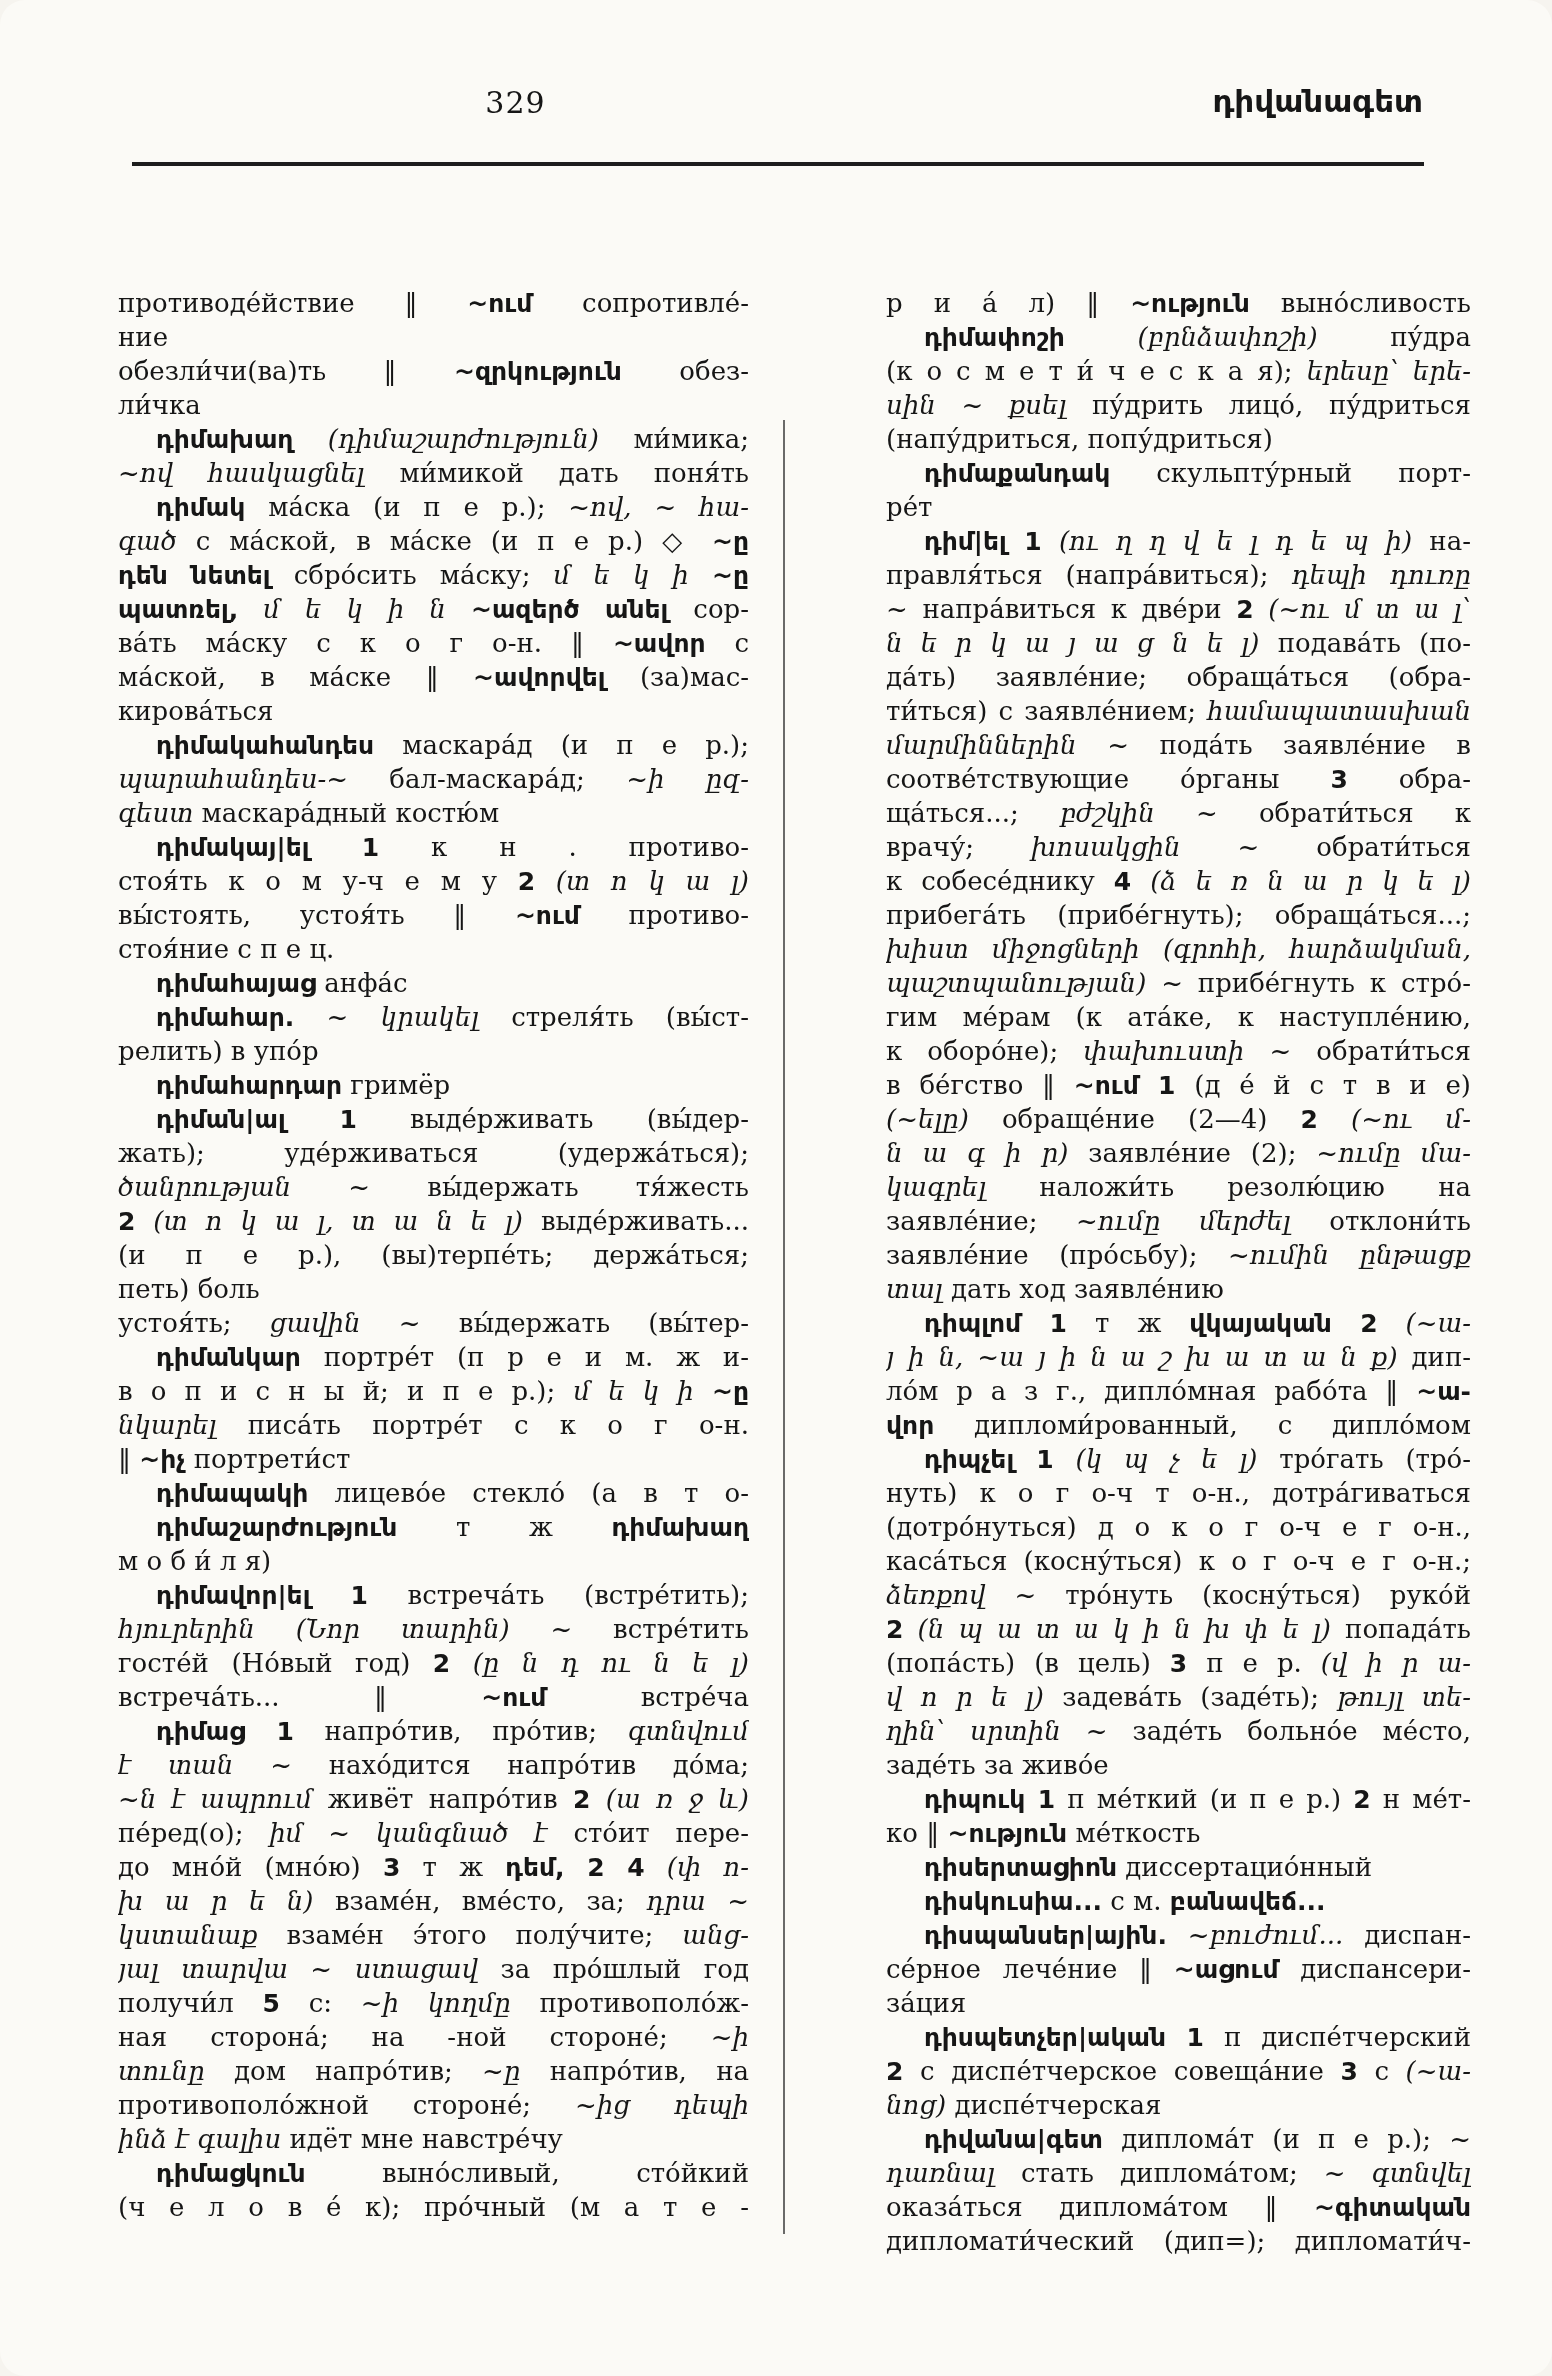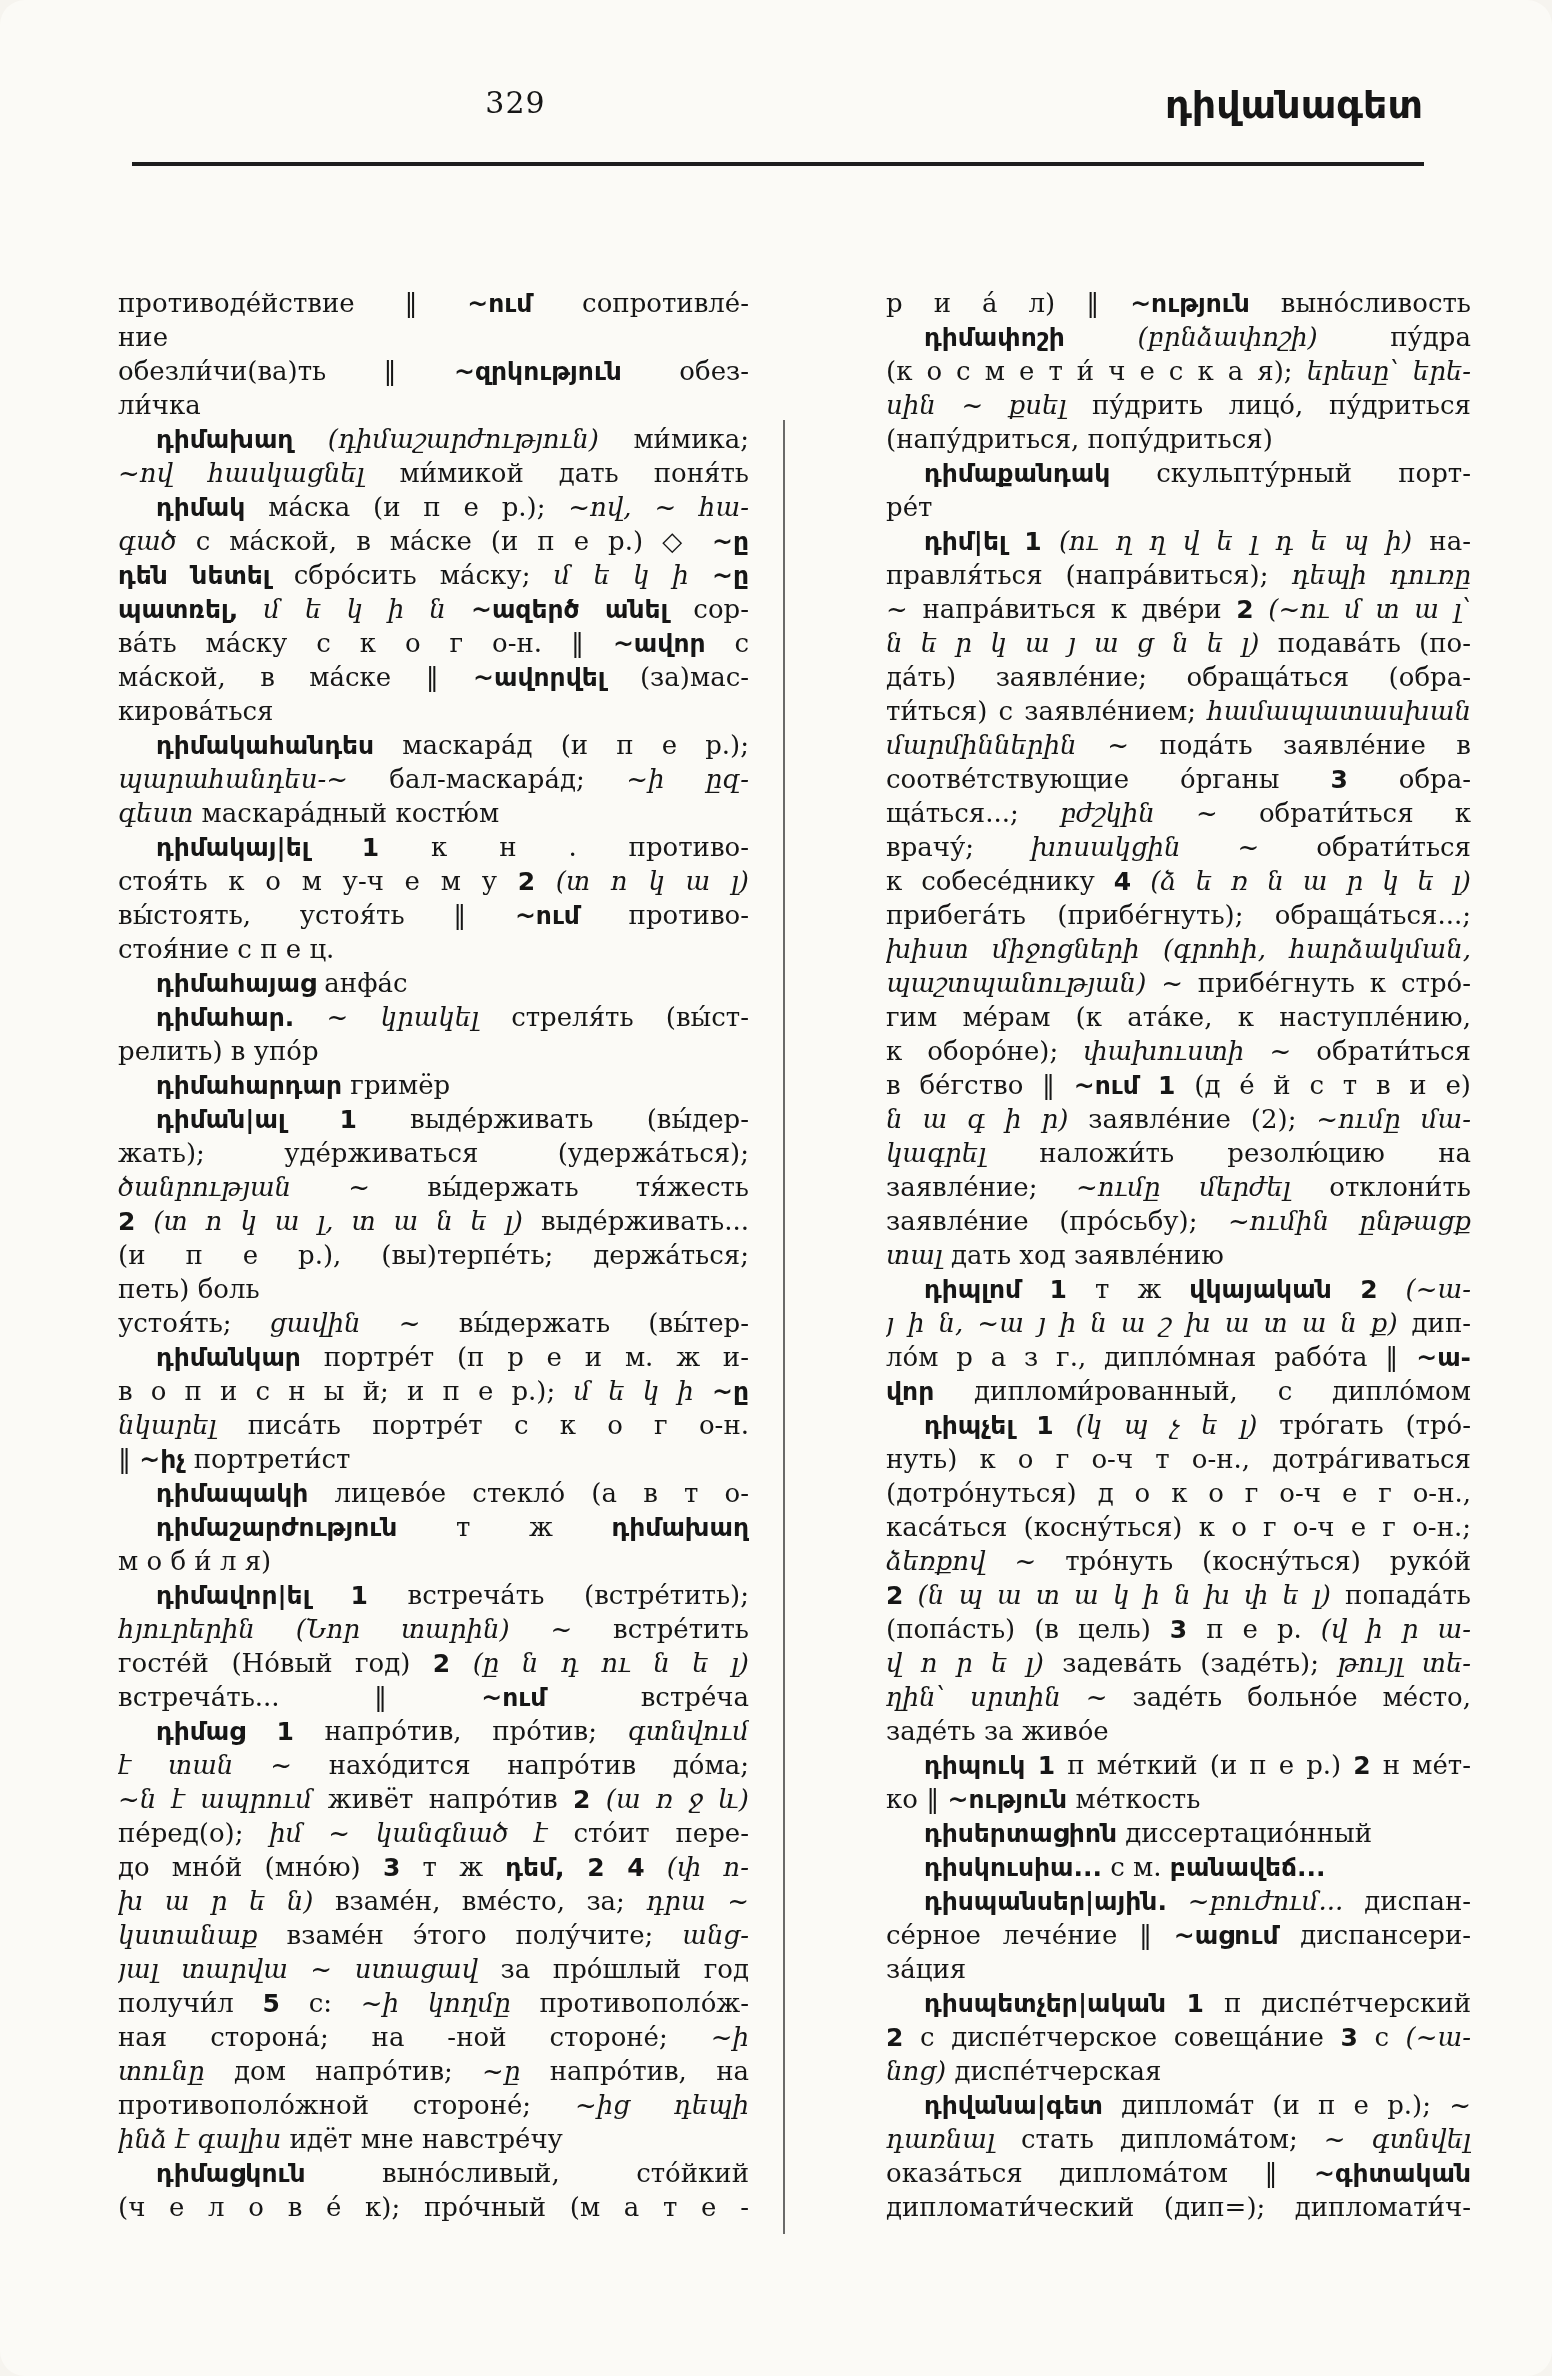--- a/index.html
+++ b/index.html
@@ -14,21 +14,21 @@
     background:#fbfaf6;
     overflow:hidden;
     border-radius:25px;
   }
   .hdr-num{
     position:absolute;top:85px;left:451px;width:129px;
     text-align:center;font-size:30px;letter-spacing:1px;
   }
   .hdr-word{
     position:absolute;top:83px;right:129px;
-    font-size:38px;font-weight:700;
+    font-size:31px;font-weight:700;
     font-family:"DejaVu Sans","DejaVu Serif",serif;
   }
   .hdr-rule{
     position:absolute;top:162px;left:132px;width:1292px;height:4px;
     background:#1d1d1d;
   }
   .col{
     position:absolute;top:286px;
     font-size:26px;line-height:34px;
   }
@@ -133,20 +133,21 @@
       <div class="line"><span class="n">соотве́тствующие о́рганы </span><span class="b">3</span><span class="n"> обра-</span></div>
       <div class="line"><span class="n">ща́ться...; </span><span class="i">բժշկին ~</span><span class="n"> обрати́ться к</span></div>
       <div class="line"><span class="n">врачу́; </span><span class="i">խոսակցին ~</span><span class="n"> обрати́ться</span></div>
       <div class="line"><span class="n">к собесе́днику </span><span class="b">4</span><span class="i"> (ձ ե ռ ն ա ր կ ե լ)</span></div>
       <div class="line"><span class="n">прибега́ть (прибе́гнуть); обраща́ться...;</span></div>
       <div class="line"><span class="i">խիստ միջոցների (գրոհի, հարձակման,</span></div>
       <div class="line"><span class="i">պաշտպանության) ~</span><span class="n"> прибе́гнуть к стро́-</span></div>
       <div class="line"><span class="n">гим ме́рам (к ата́ке, к наступле́нию,</span></div>
       <div class="line"><span class="n">к оборо́не); </span><span class="i">փախուստի ~</span><span class="n"> обрати́ться</span></div>
       <div class="line"><span class="n">в бе́гство ‖ </span><span class="b">~ում 1</span><span class="n"> (д е́ й с т в и е)</span></div>
+      <div class="line"><span class="i">(~ելը)</span><span class="n"> обраще́ние (2—4) </span><span class="b">2</span><span class="i"> (~ու մ-</span></div>
       <div class="line"><span class="i">ն ա գ ի ր)</span><span class="n"> заявле́ние (2); </span><span class="i">~ումը մա-</span></div>
       <div class="line"><span class="i">կագրել</span><span class="n"> наложи́ть резолю́цию на</span></div>
       <div class="line"><span class="n">заявле́ние; </span><span class="i">~ումը մերժել</span><span class="n"> отклони́ть</span></div>
       <div class="line"><span class="n">заявле́ние (про́сьбу); </span><span class="i">~ումին ընթացք</span></div>
       <div class="line end"><span class="i">տալ</span><span class="n"> дать ход заявле́нию</span></div>
       <div class="line indent"><span class="b">դիպլոմ 1</span><span class="n"> т ж </span><span class="b">վկայական 2</span><span class="i"> (~ա-</span></div>
       <div class="line"><span class="i">յ ի ն, ~ա յ ի ն  ա շ խ ա տ ա ն ք)</span><span class="n"> дип-</span></div>
       <div class="line"><span class="n">ло́м р а з г., дипло́мная рабо́та ‖ </span><span class="b">~ա-</span></div>
       <div class="line"><span class="b">վոր</span><span class="n"> дипломи́рованный, с дипло́мом</span></div>
       <div class="line indent"><span class="b">դիպչել 1</span><span class="i"> (կ պ չ ե լ)</span><span class="n"> тро́гать (тро́-</span></div>

